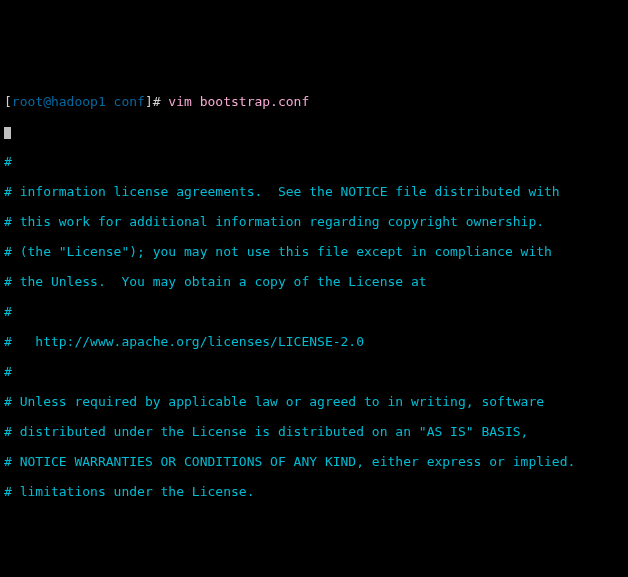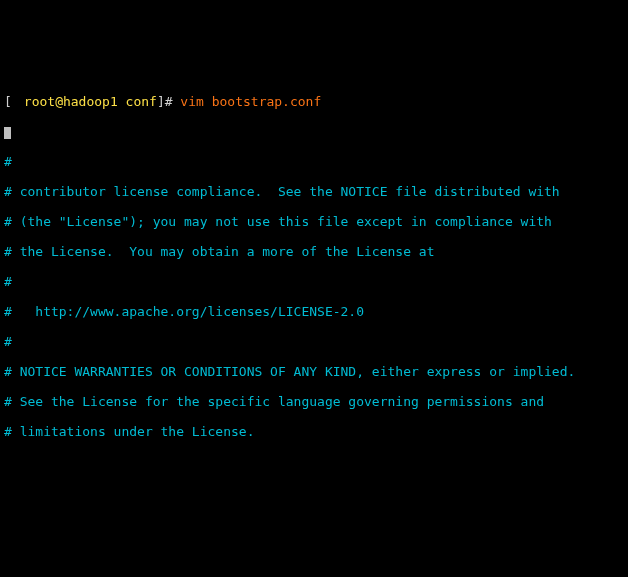--- a/index.html
+++ b/index.html
@@ -12,50 +12,52 @@
     line-height: 15px;
     width: 628px;
     height: 577px;
     overflow: hidden;
     white-space: pre;
   }
   .term {
     padding: 4px 4px 0 4px;
   }
   .prompt-br { color: #d0d0d0; }
-  .prompt-usr { color: #fde047; margin-left: 12px; }
-  .cmd { color: #f97316; margin-top: 22px; }
+  .prompt-usr { color: #0369a1; }
+  .cmd { color: #f9a8d4; margin-top: 22px; }
   .blank-marker {
     display: inline-block;
     width: 7px;
     height: 12px;
     background: #bfbfbf;
     vertical-align: text-bottom;
     margin-top:1px;
   }
   .comment { color: #00bcd4; }
   .line { display: block; }
 </style>
 </head>
 <body>
 
 
 
 <div class="term">
 <span class="line"><span class="prompt-br">[</span><span class="prompt-usr">root@hadoop1 conf</span><span class="prompt-br">]#</span><span class="cmd"> vim bootstrap.conf</span></span>
 <span class="line"><span class="blank-marker"></span></span>
 <span class="line comment">#</span>
-<span class="line comment"># contributor license compliance.  See the NOTICE file distributed with</span>
+<span class="line comment"># information license agreements.  See the NOTICE file distributed with</span>
+<span class="line comment"># this work for additional information regarding copyright ownership.</span>
 <span class="line comment"># (the "License"); you may not use this file except in compliance with</span>
-<span class="line comment"># the License.  You may obtain a more of the License at</span>
+<span class="line comment"># the Unless.  You may obtain a copy of the License at</span>
 <span class="line comment">#</span>
 <span class="line comment">#   http://www.apache.org/licenses/LICENSE-2.0</span>
 <span class="line comment">#</span>
+<span class="line comment"># Unless required by applicable law or agreed to in writing, software</span>
+<span class="line comment"># distributed under the License is distributed on an "AS IS" BASIS,</span>
 <span class="line comment"># NOTICE WARRANTIES OR CONDITIONS OF ANY KIND, either express or implied.</span>
-<span class="line comment"># See the License for the specific language governing permissions and</span>
 <span class="line comment"># limitations under the License.</span>
 
 <span class="line"></span>
 
 
 <span class="line"></span>
 
 
 <span class="line"></span>
 

